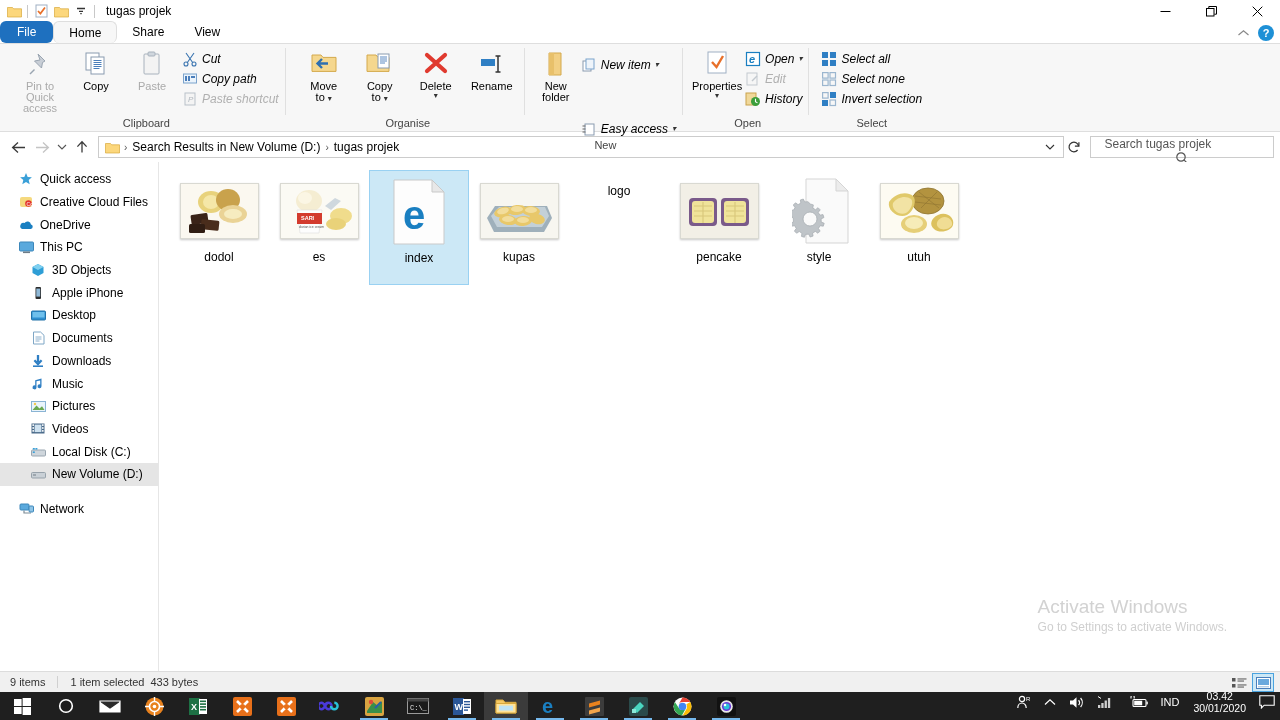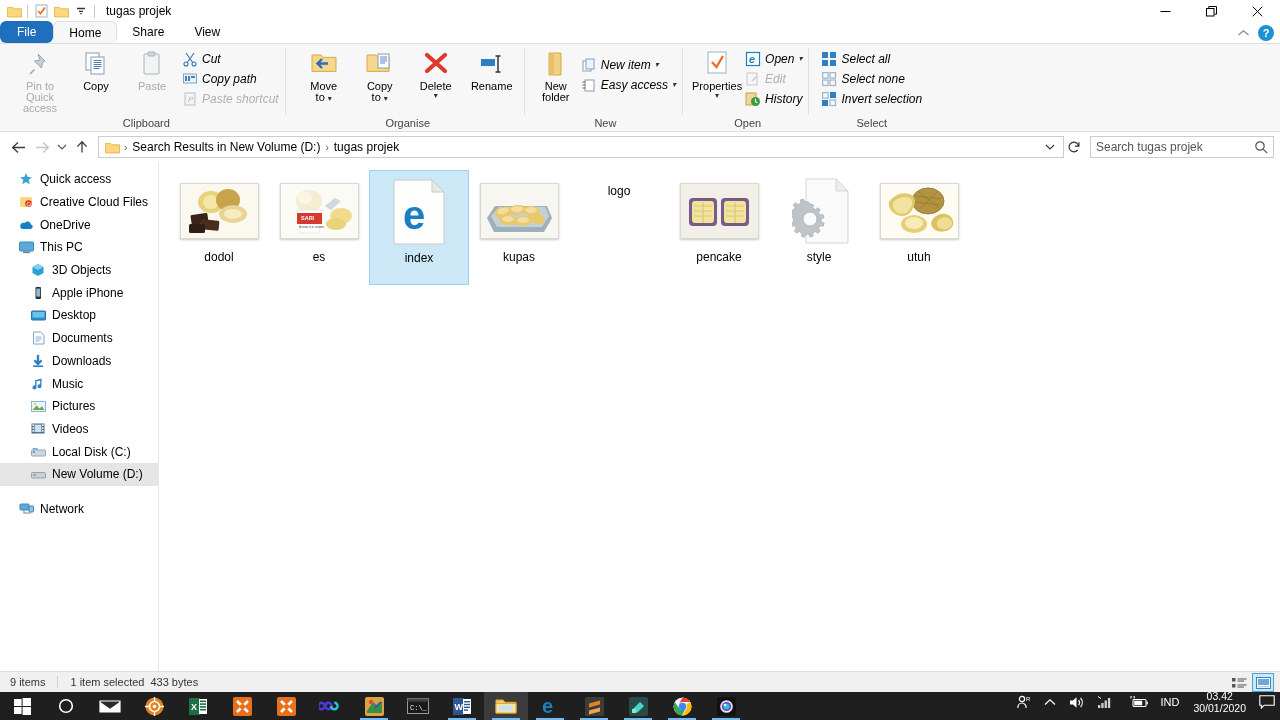--- a/index.html
+++ b/index.html
@@ -50,21 +50,21 @@
   .addressbar { height:30px; background:#fff; display:flex; align-items:center; padding:0 6px; flex:0 0 30px; }
   .navbtn { width:24px;height:24px;display:flex;align-items:center;justify-content:center;color:#3a3a3a;font-size:15px; }
   .navbtn.dim { color:#c4c4c4; }
   .navbtn.small { width:16px; font-size:10px; }
   .crumbbox { flex:1; height:22px; border:1px solid #ccc; background:#fff; display:flex; align-items:center; padding:0 4px; margin-left:4px; }
   .crumb { font-size:12px; color:#000; padding:0 3px; white-space:nowrap; }
   .crumb-sep { font-size:10px; color:#555; padding:0 2px; }
   .crumb-spacer { flex:1; }
   .crumb-dd { font-size:9px; color:#333; padding:0 4px; }
   .refresh { width:20px;height:22px;display:flex;align-items:center;justify-content:center;font-size:13px;color:#333; }
-  .searchbox { width:184px; height:22px; border:1px solid #ccc; background:#fff; display:flex; align-items:center; padding:0 5px; margin-left:6px; }
+  .searchbox { width:184px; height:22px; border:1px solid #ccc; background:#fff; display:flex; align-items:center; padding:0 5px; margin-left:6px;flex-direction:column; }
   .searchbox input { border:0; outline:0; flex:1; font-family:"Liberation Sans",sans-serif; font-size:12px; color:#555; background:transparent; }
   .searchbox input::placeholder { color:#555; }
 
   
   .main { flex:1; display:flex; min-height:0; position:relative; }
   .sidebar { width:159px; background:#fff; border-right:1px solid #e6e6e6; padding-top:6px; overflow:hidden; flex:0 0 159px; }
   .navitem { height:22.7px; display:flex; align-items:center; font-size:12px; color:#000; padding-left:18px; gap:6px; white-space:nowrap; }
   .navitem.indent { padding-left:30px; }
   .navitem.sel { background:#e5e5e5;text-align:center; }
   .navitem .ic { width:16px;height:16px;display:flex;align-items:center;justify-content:center;flex:0 0 16px; }
@@ -272,21 +272,21 @@
     <div class="rgroup" style="padding-left:8px;">
       <div class="rgroup-body">
         <div class="bigbtn" style="width:46px;">
           <svg width="30" height="30" viewBox="0 0 30 30">
               <path d="M8 4h12v22H8z" fill="#f2cf83" stroke="#d4a94c"></path>
               <path d="M8 4h5v22H8z" fill="#e8c06a"></path>
             </svg>
           <div class="lbl" style="white-space:pre-line;">New
 folder</div>
         </div>
-        <div class="smallcol" style="padding-top:8px;">
+        <div class="smallcol" style="padding-top:8px;gap:44px;">
           <div class="smallbtn">
             <svg width="16" height="16" viewBox="0 0 16 16">
                 <rect x="2" y="4" width="8" height="10" fill="#fff" stroke="#8a9bb0"></rect>
                 <rect x="5" y="2" width="8" height="10" fill="#eef4fa" stroke="#7ba3cc"></rect>
               </svg>
             <span class="lbl">New item</span>
             <span class="caret">▾</span>
           </div>
           <div class="smallbtn">
             <svg width="16" height="16" viewBox="0 0 16 16">
@@ -741,20 +741,24 @@
                 <ellipse cx="33" cy="40" rx="13" ry="9" fill="#e6cf78"></ellipse>
                 <ellipse cx="33" cy="39" rx="9" ry="6" fill="#f6ecb8"></ellipse>
               </svg>
             </div>
           </div>
           <div class="name">utuh</div>
         </div>
 
       </div>
 
+      <div class="watermark">
+        <div class="l1">Activate Windows</div>
+        <div class="l2">Go to Settings to activate Windows.</div>
+      </div>
 
     </div>
   </div>
 
   <div class="status">
     <span>9 items</span>
     <span class="st-sep"></span>
     <span>1 item selected</span>
     <span style="width:6px;"></span>
     <span>433 bytes</span>

